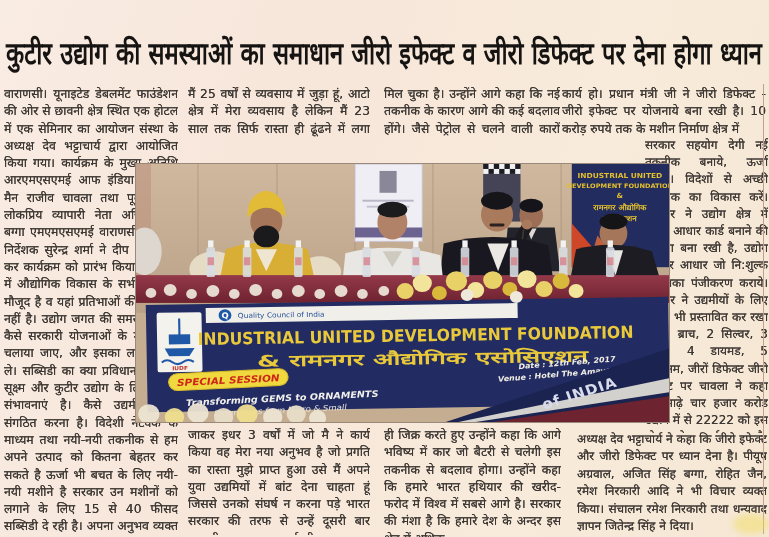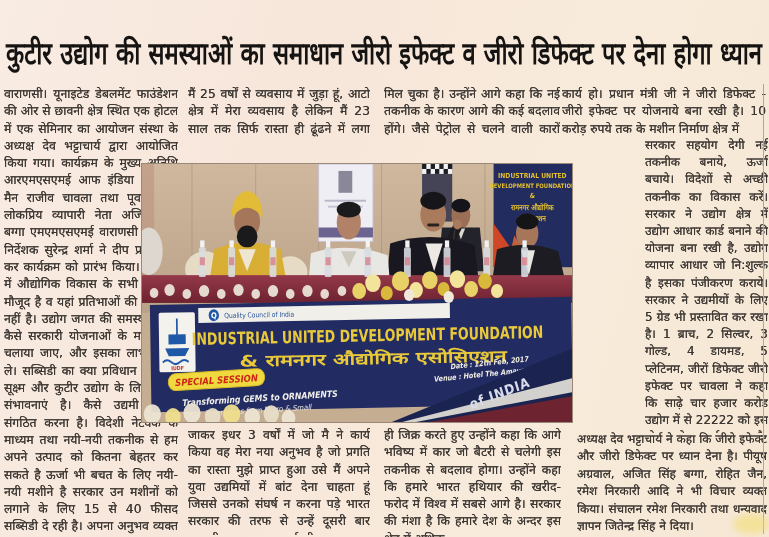--- a/index.html
+++ b/index.html
@@ -21,21 +21,21 @@
   }
   .colA{left:4px;   top:86px;  width:174px; height:451px;}
   .colB-top{left:188px; top:86px; width:182px; height:53px;}
   .colC-top{left:384px; top:86px; width:176px; height:53px;}
   .colD-top{left:562px; top:86px; width:204px; height:53px;}
   .colD-mid{left:645px; top:137px; width:123px; height:296px; font-size:12px; line-height:17.2px;}
   .colB-bot{left:188px; top:427px; width:182px; height:108px;}
   .colC-bot{left:384px; top:427px; width:177px; height:110px;}
   .colD-bot{left:577px; top:431px; width:190px; height:106px; font-size:12px; line-height:17.4px;}
   .photo{
-    position:absolute; left:141px; top:163px; width:432px; height:260px;
+    position:absolute; left:135px; top:163px; width:535px; height:260px;
     border:1px solid #9a8878; box-sizing:border-box; background:#c5ad92;
   }
   .photo svg{display:block; width:100%; height:100%;}
   .right-rule{position:absolute; left:763px; top:84px; width:1px; height:450px; background:#c49f90;}
   .smudge{position:absolute; left:733px; top:514px; width:36px; height:20px; border-radius:50%;
     background:rgba(242,222,96,.5); filter:blur(3px);}
   svg text{font-family:"DejaVu Sans","Liberation Sans",sans-serif;}
 </style>
 </head>
 <body>

